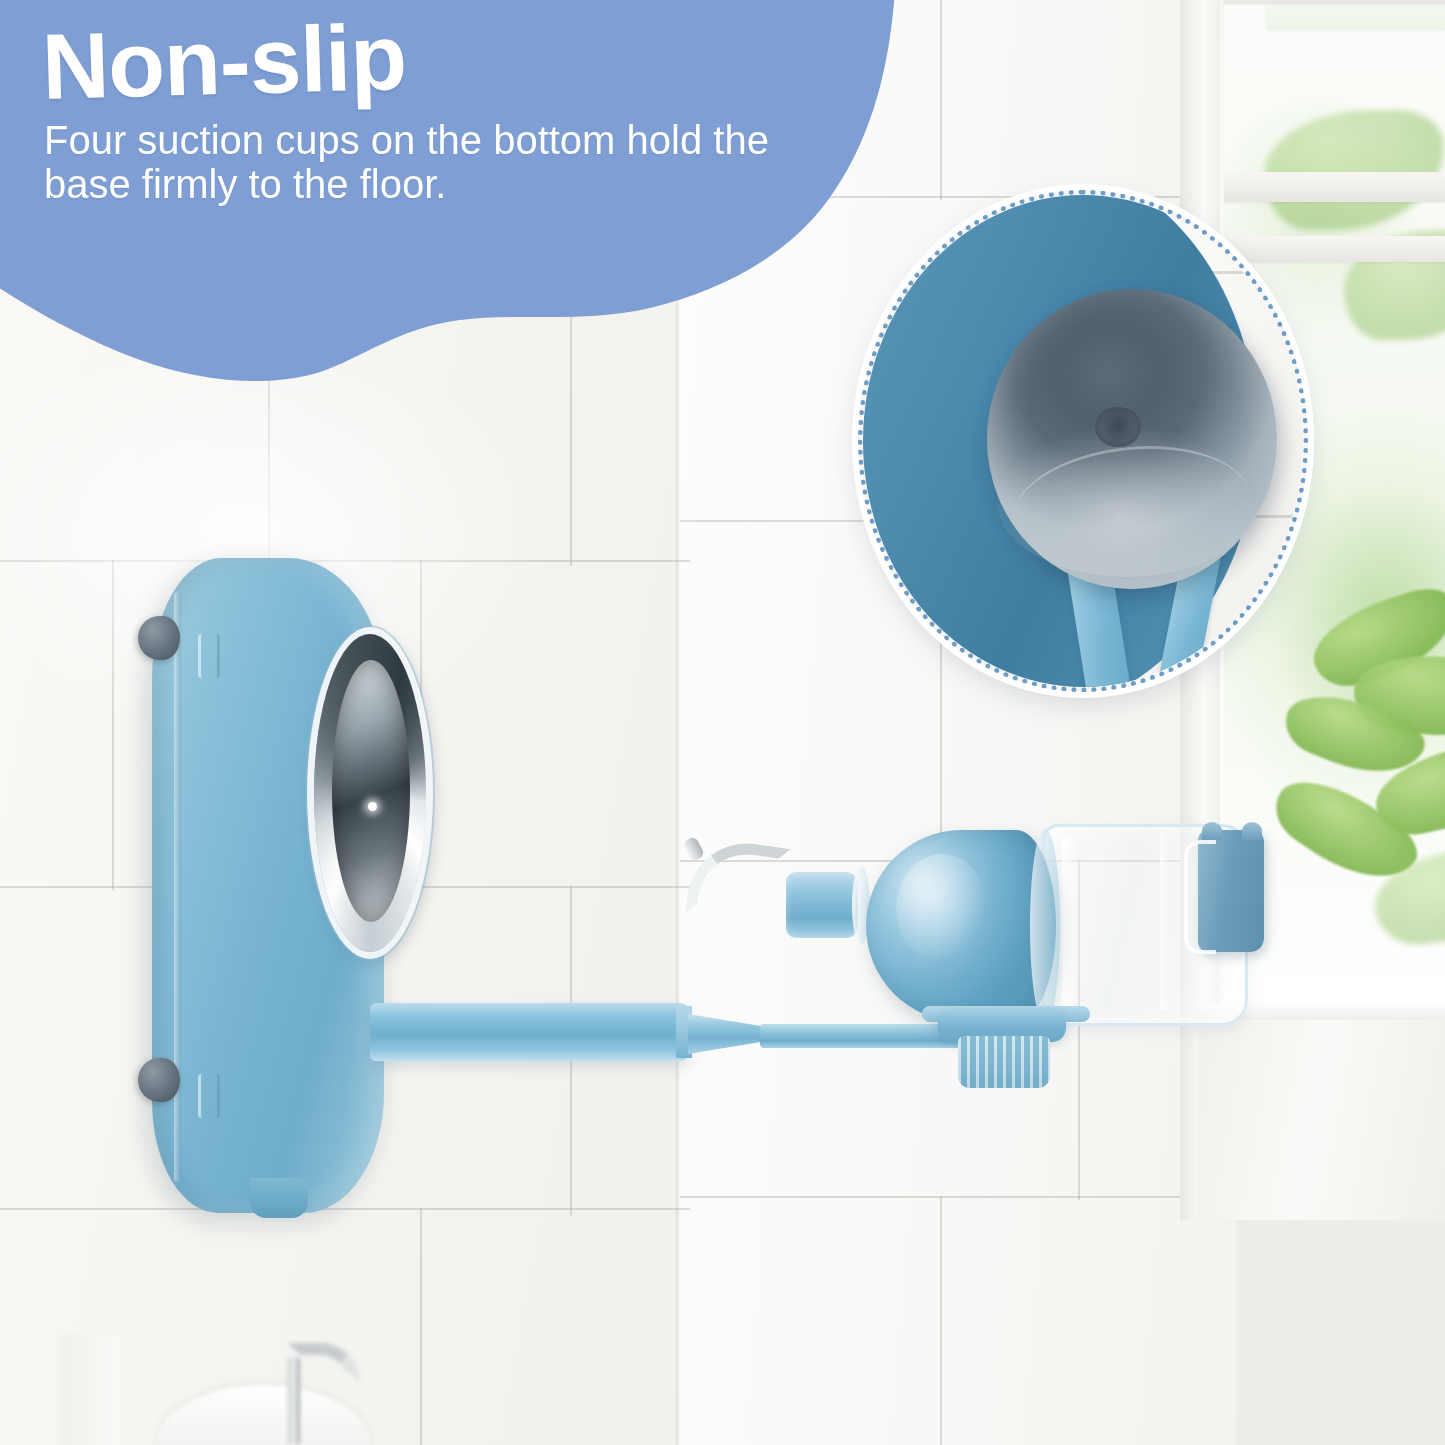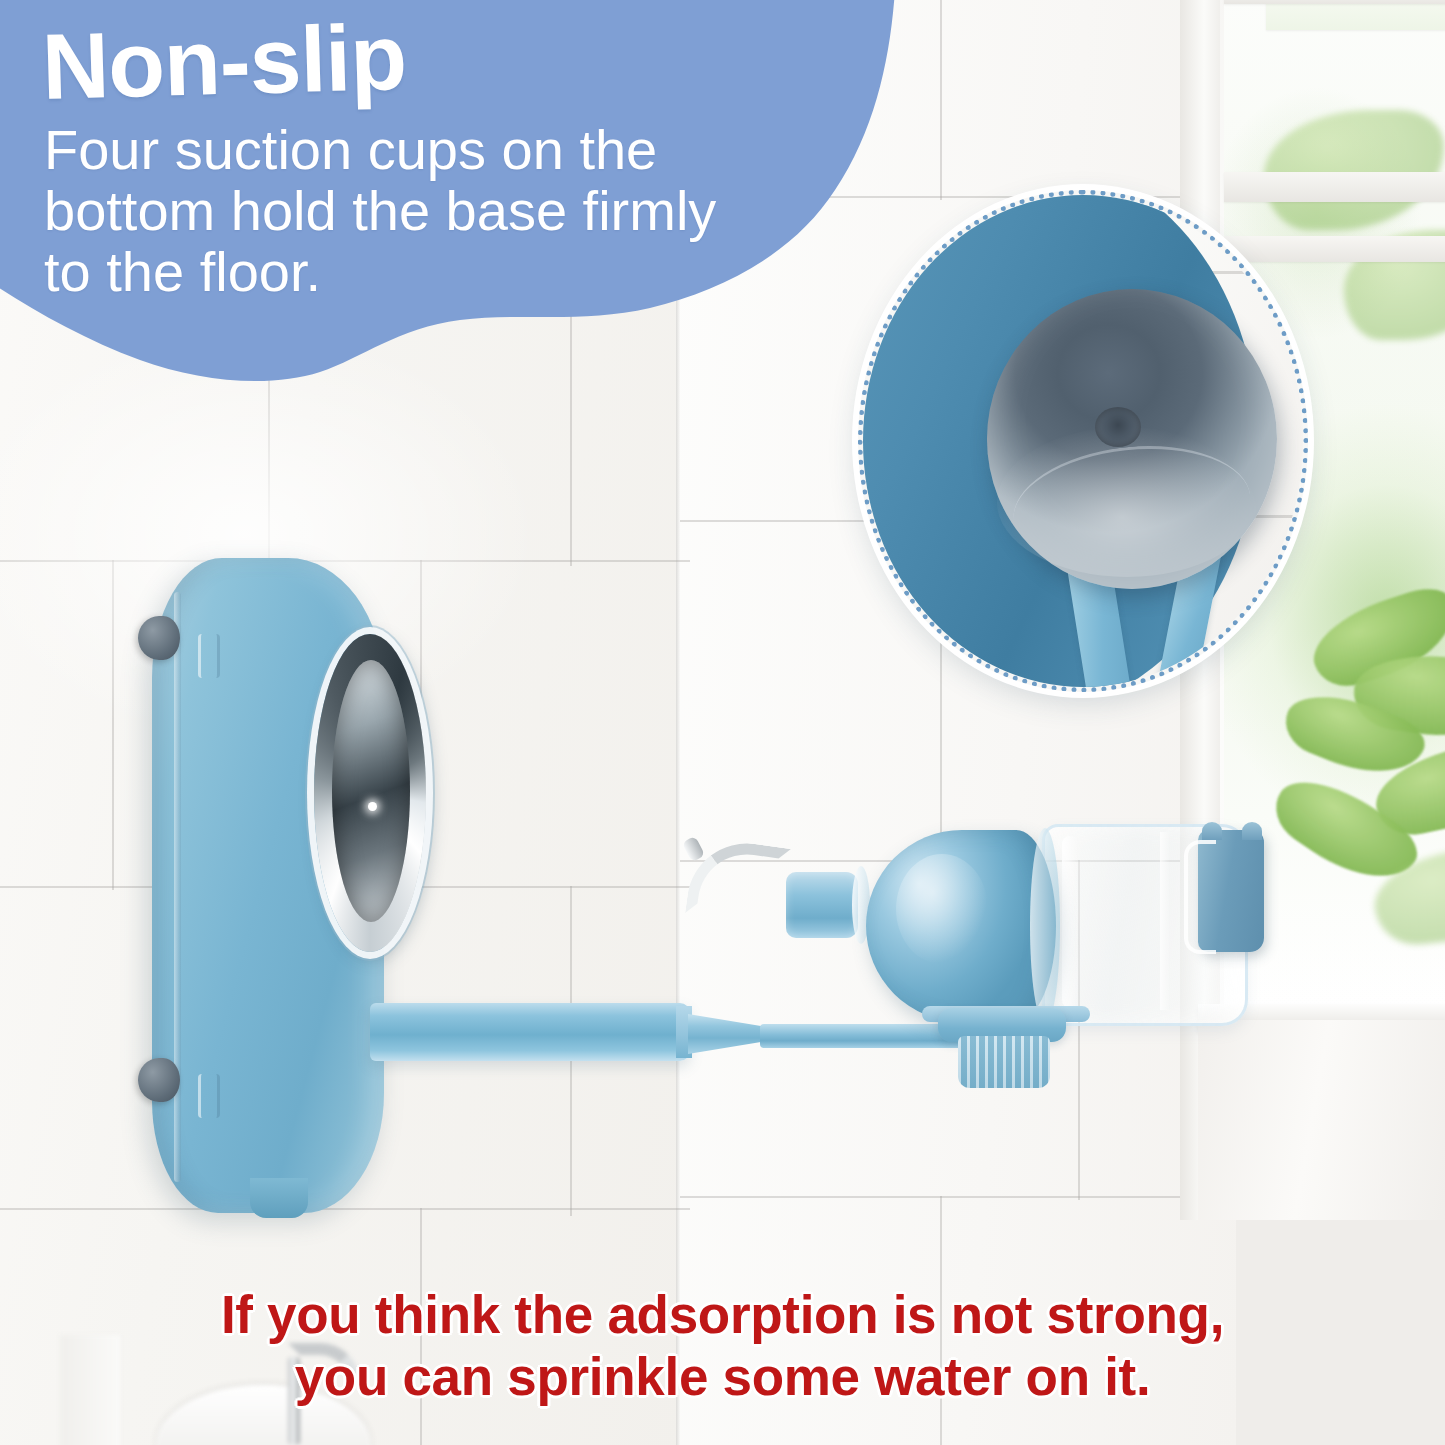--- a/index.html
+++ b/index.html
@@ -443,21 +443,21 @@
     font-size: 93px;
     font-weight: 700;
     line-height: .98;
     letter-spacing: -1px;
     margin: 0 0 6px 0;
     transform: rotate(-1.6deg);
     transform-origin: left center;
     text-shadow: 0 2px 3px rgba(60,95,150,.22);
   }
   .subcopy {
-    font-size: 56px;
+    font-size: 40px;
     font-weight: 400;
     line-height: 1.09;
     margin: 6px 0 0 2px;
     width: 730px;
     text-shadow: 0 1px 2px rgba(60,95,150,.18);
   }
 
   
   .footer-note {
     position: absolute;
@@ -617,18 +617,14 @@
                C280,398 210,392 150,370
                C95,350 42,320 0,292 Z" fill="#7f9fd4"></path>
     </svg>
   </div>
 
   <div class="copy">
     <div class="headline">Non-slip</div>
     <div class="subcopy">Four suction cups on the bottom hold the base firmly to the floor.</div>
   </div>
 
-  <div class="footer-note">
-    <span class="ln">If you think the adsorption is not strong,</span>
-    <span class="ln">you can sprinkle some water on it.</span>
-  </div>
 
 </div>
 
 </body></html>

